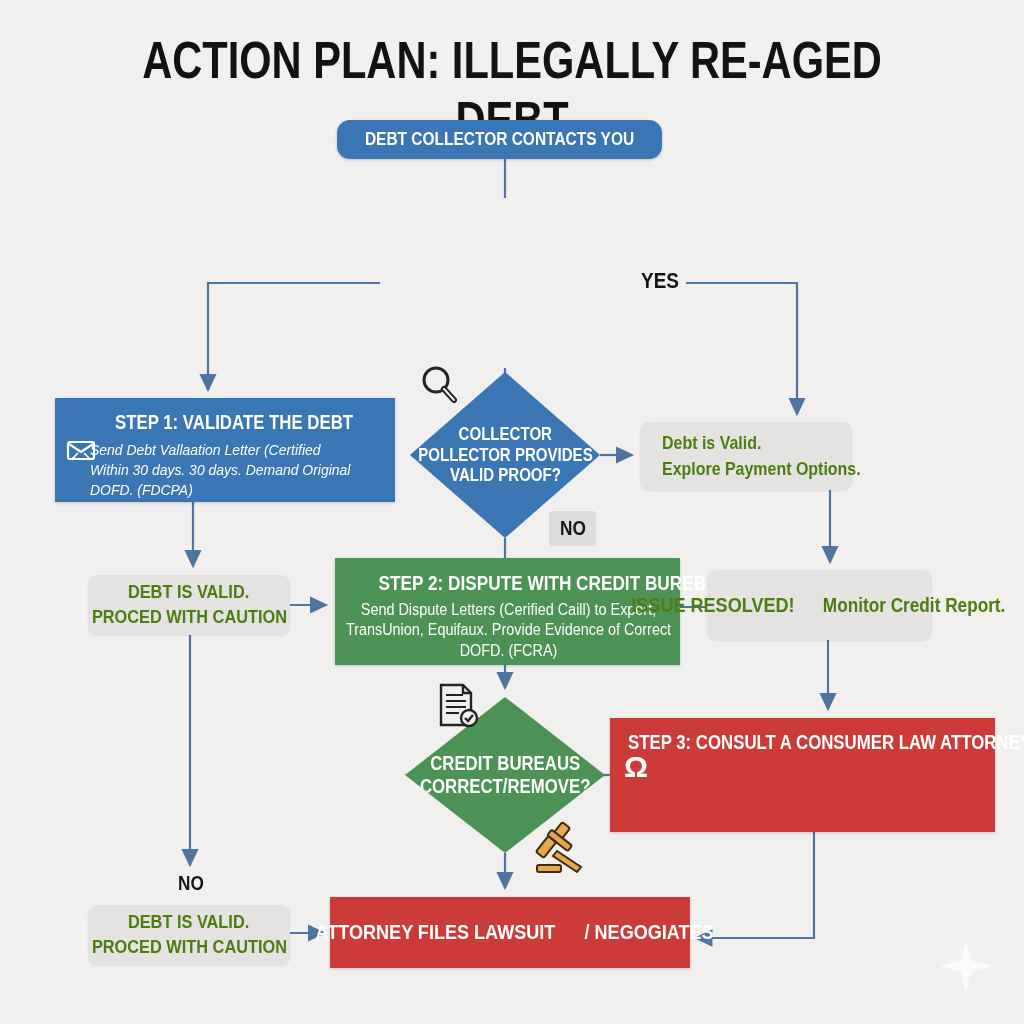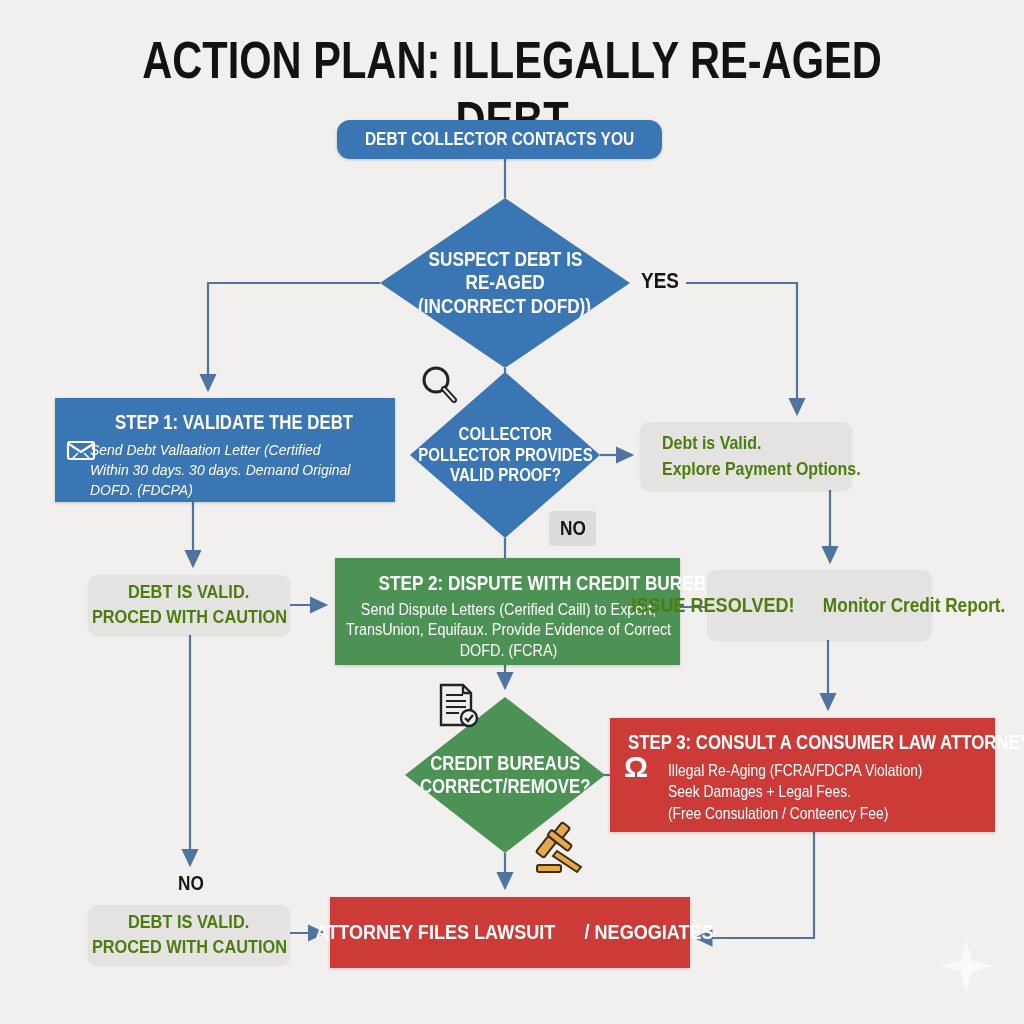--- a/index.html
+++ b/index.html
@@ -111,25 +111,20 @@
       <path d="M290,933 H324" marker-end="url(#ah)"></path>
     </g>
   </svg>
 
   <h1 class="title">ACTION PLAN: ILLEGALLY RE-AGED DEBT</h1>
 
   <div class="node blue start-box">
     <span class="cx">DEBT COLLECTOR CONTACTS YOU</span>
   </div>
 
-  <div class="node diamond blue d1">
-    <span class="cx">SUSPECT DEBT IS</span>
-    <span class="cx">RE-AGED</span>
-    <span class="cx">(INCORRECT DOFD))</span>
-  </div>
   <div class="node yes-label">
     <span class="cx">YES</span>
   </div>
 
   <div class="node blue stepbox step1">
     <div class="step-head"><span class="cxl">STEP 1: VALIDATE THE DEBT</span></div>
     <div class="step-body"><span class="bodyscale">Send Debt Vallaation Letter (Certified Within 30 days. 30 days. Demand Original DOFD. (FDCPA)</span></div>
   </div>
   <span class="icon env-icon">
     <svg width="32" height="26" viewBox="0 0 32 26">
@@ -195,25 +190,20 @@
         <rect x="8" y="16" width="10" height="20" rx="2" transform="rotate(38 13 26)"></rect>
         <rect x="14" y="16" width="26" height="7" rx="2" transform="rotate(38 27 19)"></rect>
         <path d="M24,30 L48,46 L44,51 L20,35 Z"></path>
         <rect x="4" y="44" width="24" height="7" rx="2"></rect>
       </g>
     </svg>
   </span>
 
   <div class="node red stepbox step3">
     <div class="step-head"><span class="cxl">STEP 3: CONSULT A CONSUMER LAW ATTORNEY</span></div>
-    <div class="step-body">
-      <div><span class="cxl">Illegal Re-Aging (FCRA/FDCPA Violation)</span></div>
-      <div><span class="cxl">Seek Damages + Legal Fees.</span></div>
-      <div><span class="cxl">(Free Consulation / Conteency Fee)</span></div>
-    </div>
   </div>
   <span class="icon omega-icon">Ω</span>
 
   <div class="node no-plain">
     <span class="cx">NO</span>
   </div>
   <div class="node gray caution caution2">
     <span class="cx">DEBT IS VALID.</span>
     <span class="cx">PROCED WITH CAUTION</span>
   </div>

